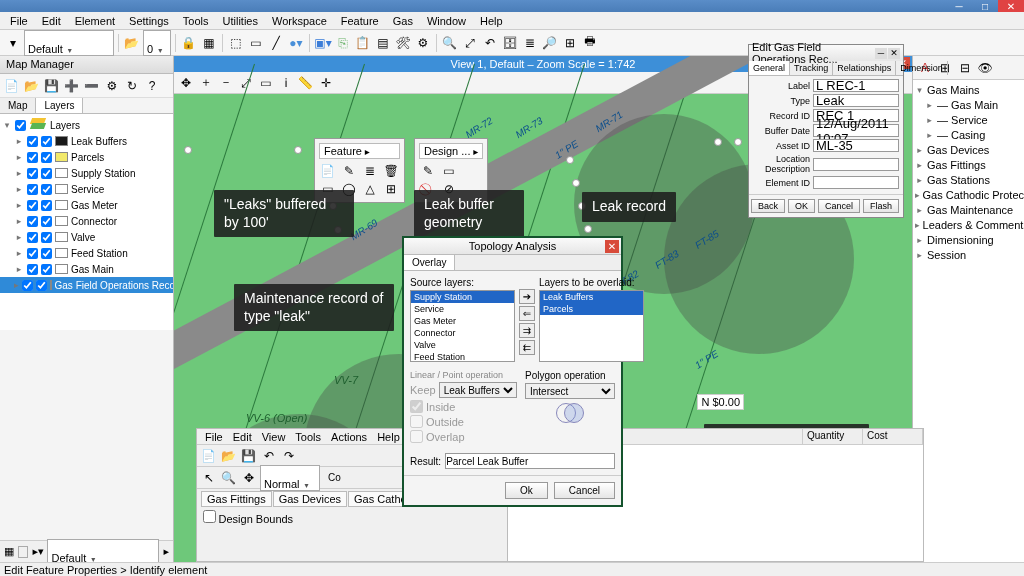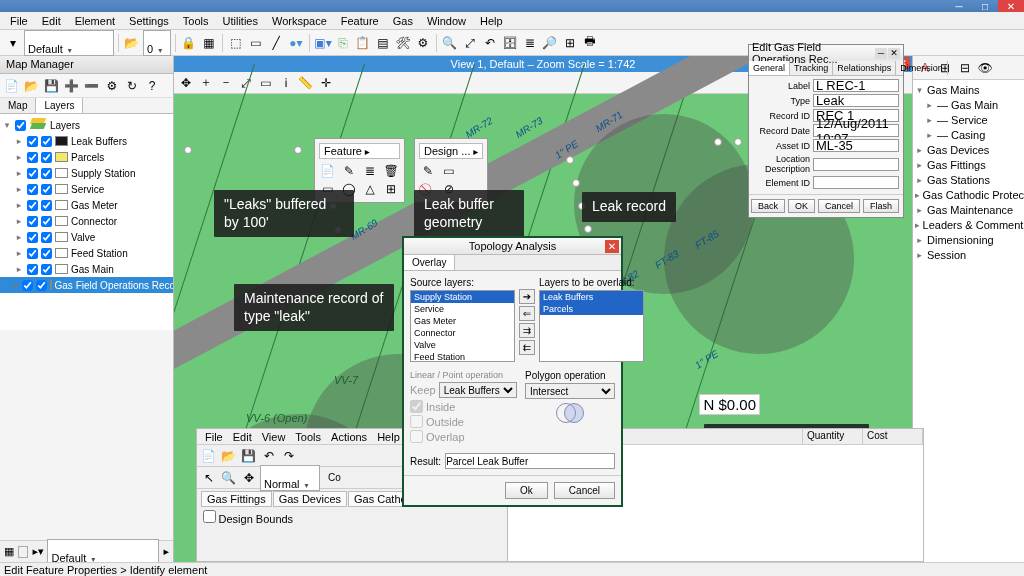--- a/index.html
+++ b/index.html
@@ -113,21 +113,21 @@
 .bottom-panel .btb{height:22px;display:flex;align-items:center;gap:2px;padding:0 3px;border-bottom:1px solid #ccc;}
 .bottom-panel .btb2{height:22px;display:flex;align-items:center;gap:2px;padding:0 3px;border-bottom:1px solid #ccc;}
 .bottom-panel .btabs{padding:2px 4px;font-size:9px;display:flex;flex-wrap:wrap;gap:1px;}
 .bottom-panel .btabs span{padding:1px 5px;border:1px solid #bbb;background:#fafafa;}
 .grid-area{position:absolute;right:0;top:0;bottom:0;left:310px;border-left:1px solid #bbb;background:#fff;}
 .grid-head{display:flex;height:16px;background:#eee;border-bottom:1px solid #ccc;}
 .grid-head div{border-right:1px solid #ccc;font-size:10px;padding:1px 4px;}
 
 .statusbar{position:absolute;bottom:0;left:0;right:0;height:14px;background:#f0f0f0;border-top:1px solid #ccc;font-size:10px;padding:0 4px;display:flex;align-items:center;}
 
-.price-tag{position:absolute;right:264px;top:394px;font-size:15px;background:#fff;padding:1px 3px;border:1px solid #ccc;}
+.price-tag{position:absolute;right:280px;top:394px;font-size:11px;background:#fff;padding:1px 3px;border:1px solid #ccc;}
 </style>
 </head>
 <body>
 
 <div class="titlebar">
   <div class="win-btn">─</div>
   <div class="win-btn">□</div>
   <div class="win-btn close">✕</div>
 </div>
 
@@ -467,21 +467,21 @@
       </div>
       <div class="frow">
         <div class="flab">Type</div>
         <div class="finp">Leak</div>
       </div>
       <div class="frow">
         <div class="flab">Record ID</div>
         <div class="finp">REC 1</div>
       </div>
       <div class="frow">
-        <div class="flab">Record Date</div>
+        <div class="flab">Buffer Date</div>
         <div class="finp">12/Aug/2011 10:07</div>
       </div>
       <div class="frow">
         <div class="flab">Asset ID</div>
         <div class="finp">ML-35</div>
       </div>
       <div class="frow">
         <div class="flab">Location Description</div>
         <div class="finp"></div>
       </div>

